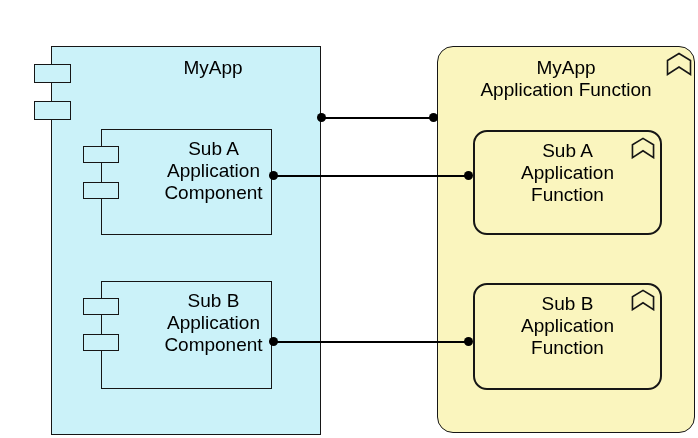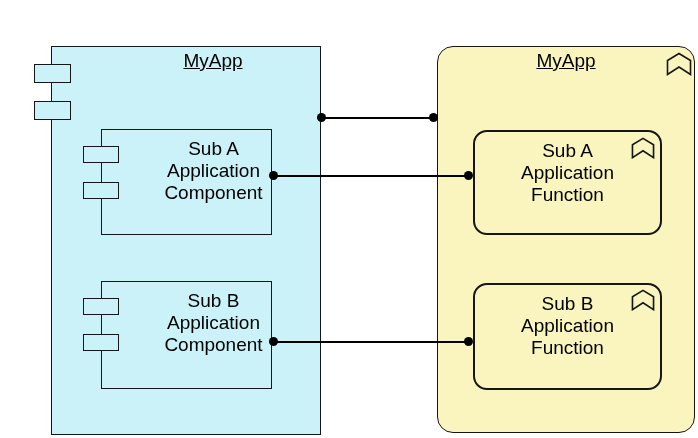--- a/index.html
+++ b/index.html
@@ -22,21 +22,21 @@
   .func.sub { border-radius: 14px; border-width: 2px; }
   .label {
     position: absolute;
     text-align: center;
     font-size: 19px;
     line-height: 22px;
     white-space: nowrap;
   }
   .comp-label { left: 50px; right: -4px; top: 8px; }
   .func-label { left: 0; right: 0; top: 8px; }
-  .main-label { top: 3px; text-decoration: underline; }
+  .main-label { top: 10px; }
   .port {
     position: absolute;
     box-sizing: border-box;
     background: var(--comp-fill, #cbf2f9);
     border: 1.5px solid #161616;
   }
   .port.big  { width: 37px; height: 19px; }
   .port.small{ width: 36px; height: 17px; }
   .func-icon { position: absolute; }
   .conn-line {
@@ -84,20 +84,21 @@
   <div class="port big" style="left:34px; top:64px;"></div>
   <div class="port big" style="left:34px; top:101px;"></div>
   <div class="port small" style="left:83px; top:146px;"></div>
   <div class="port small" style="left:83px; top:182px;"></div>
   <div class="port small" style="left:83px; top:298px;"></div>
   <div class="port small" style="left:83px; top:334px;"></div>
 
   <div class="node func" style="left:437px; top:46px; width:258px; height:387px;">
     <div class="label func-label main-label">
       <div>MyApp</div>
+      <div>Application Function</div>
     </div>
   </div>
 
   <div class="node func sub" style="left:473px; top:130px; width:189px; height:105px;">
     <div class="label func-label">
       <div>Sub A</div>
       <div>Application</div>
       <div>Function</div>
     </div>
   </div>

